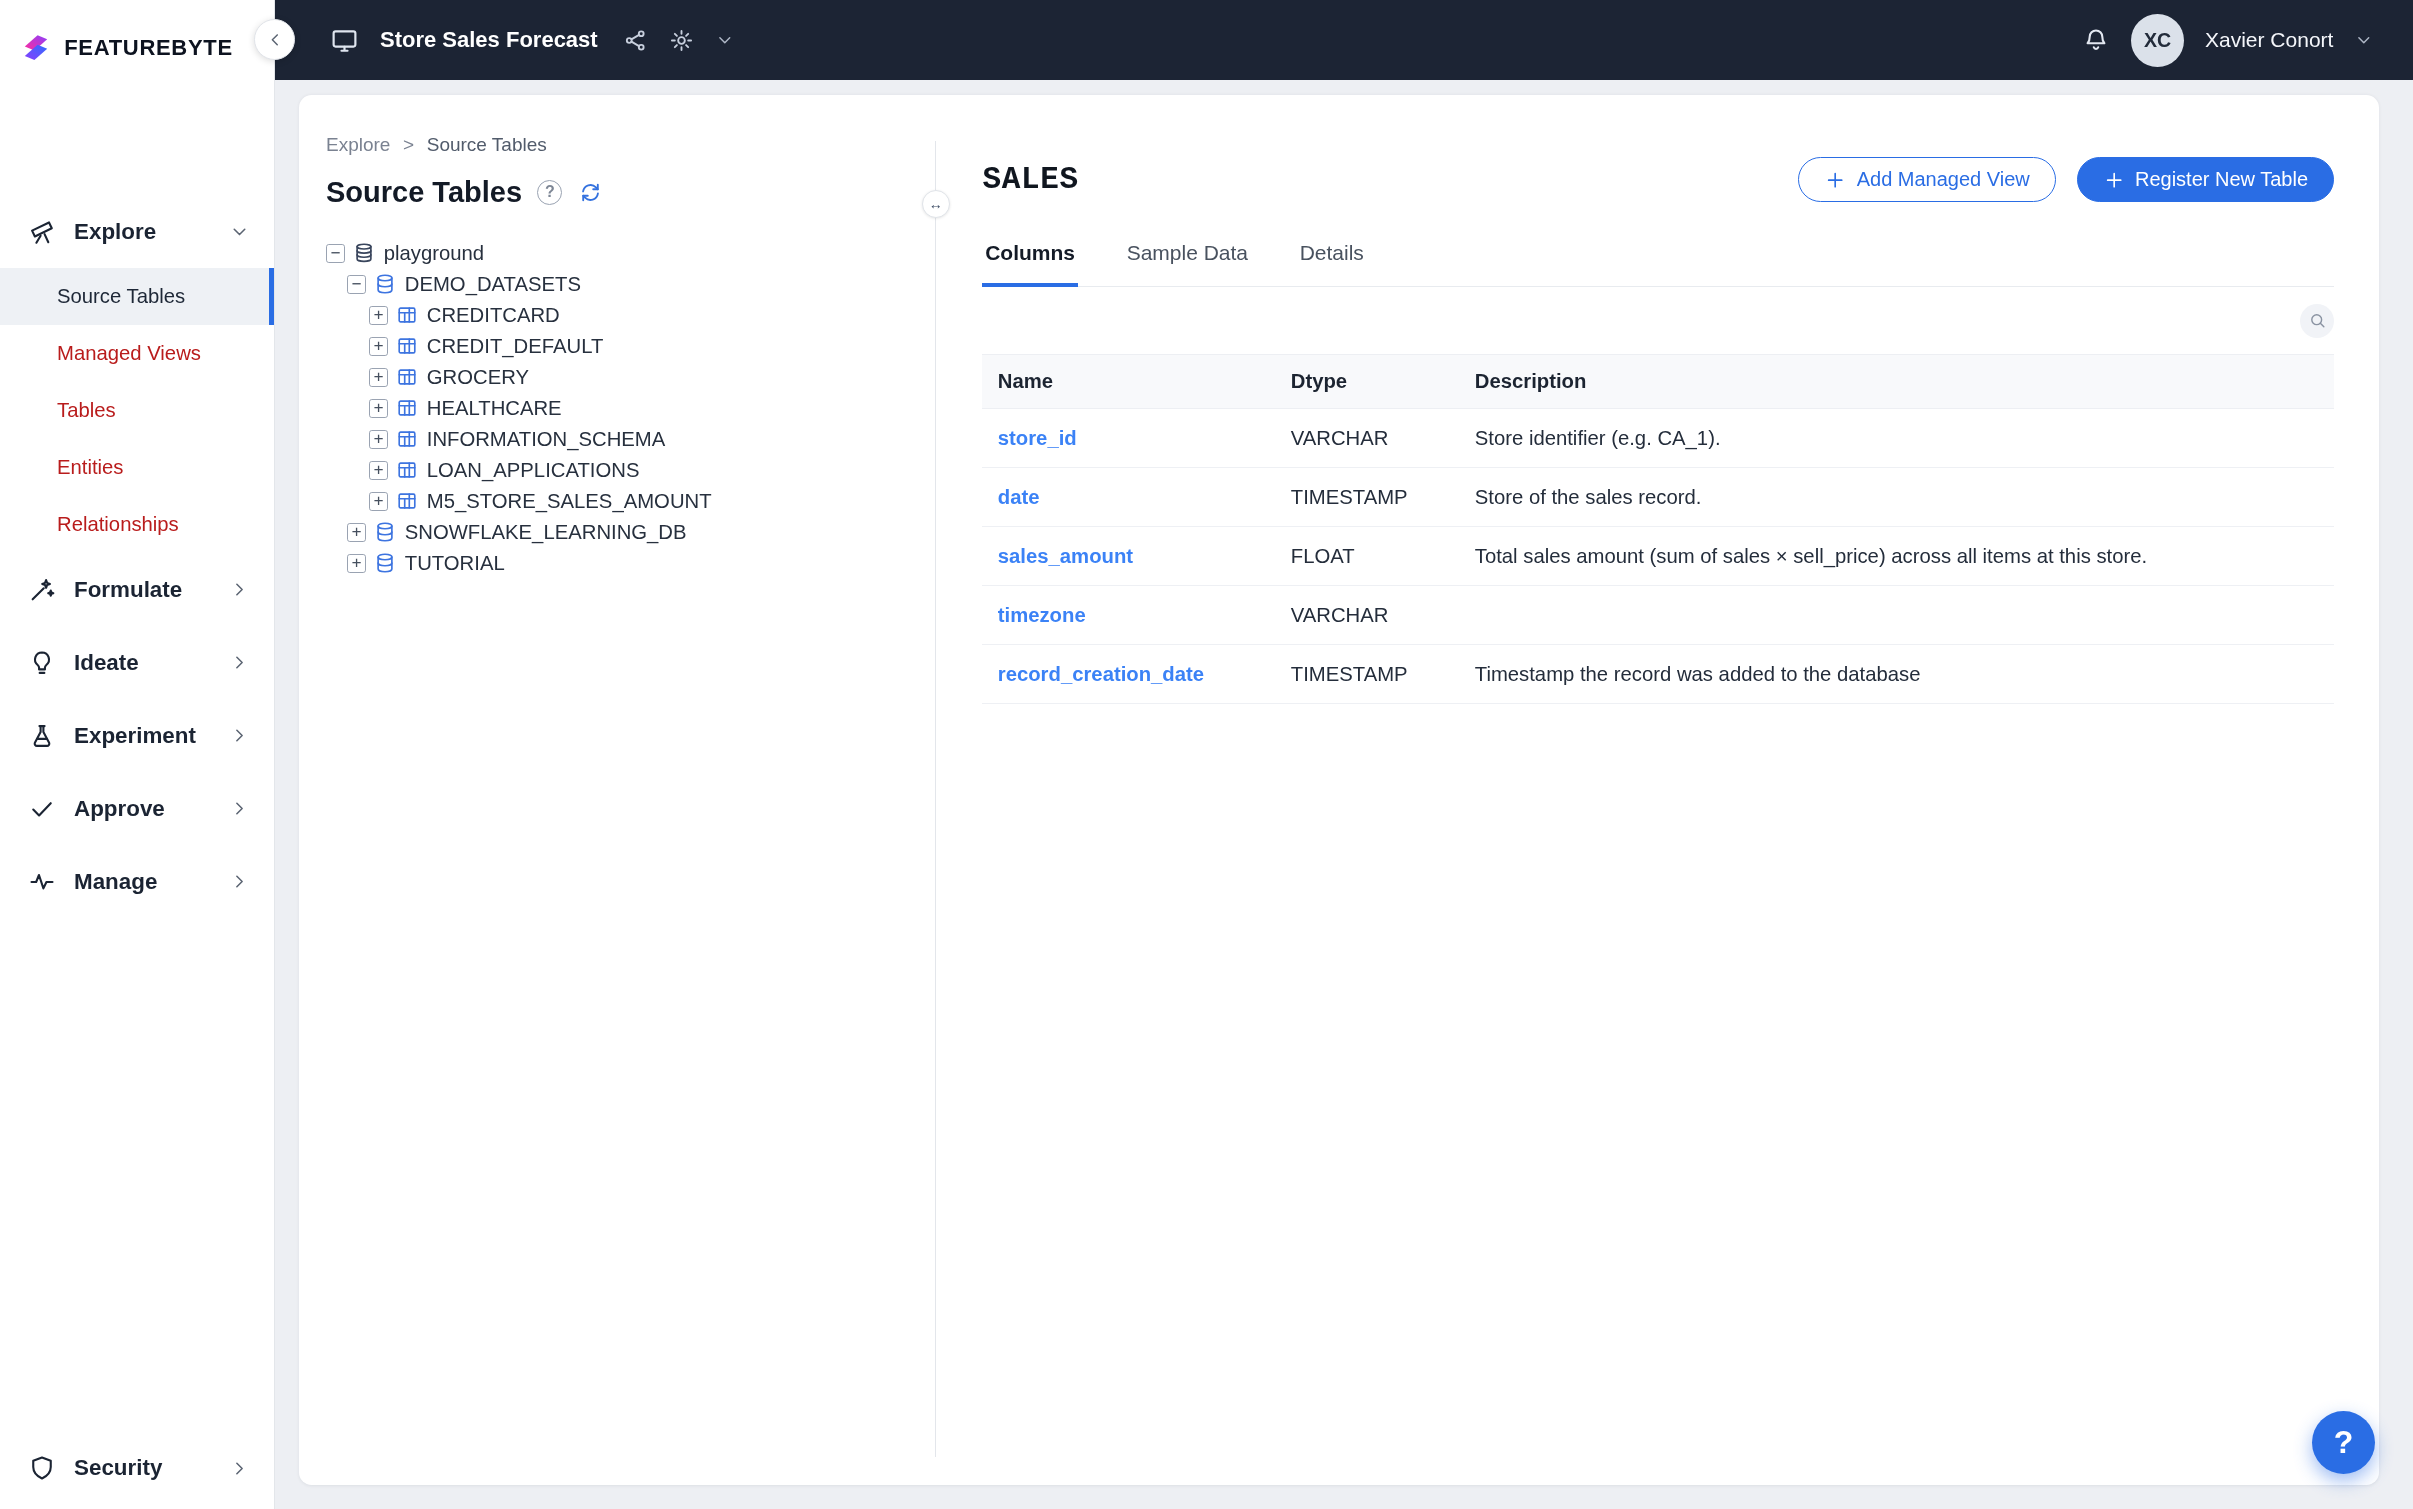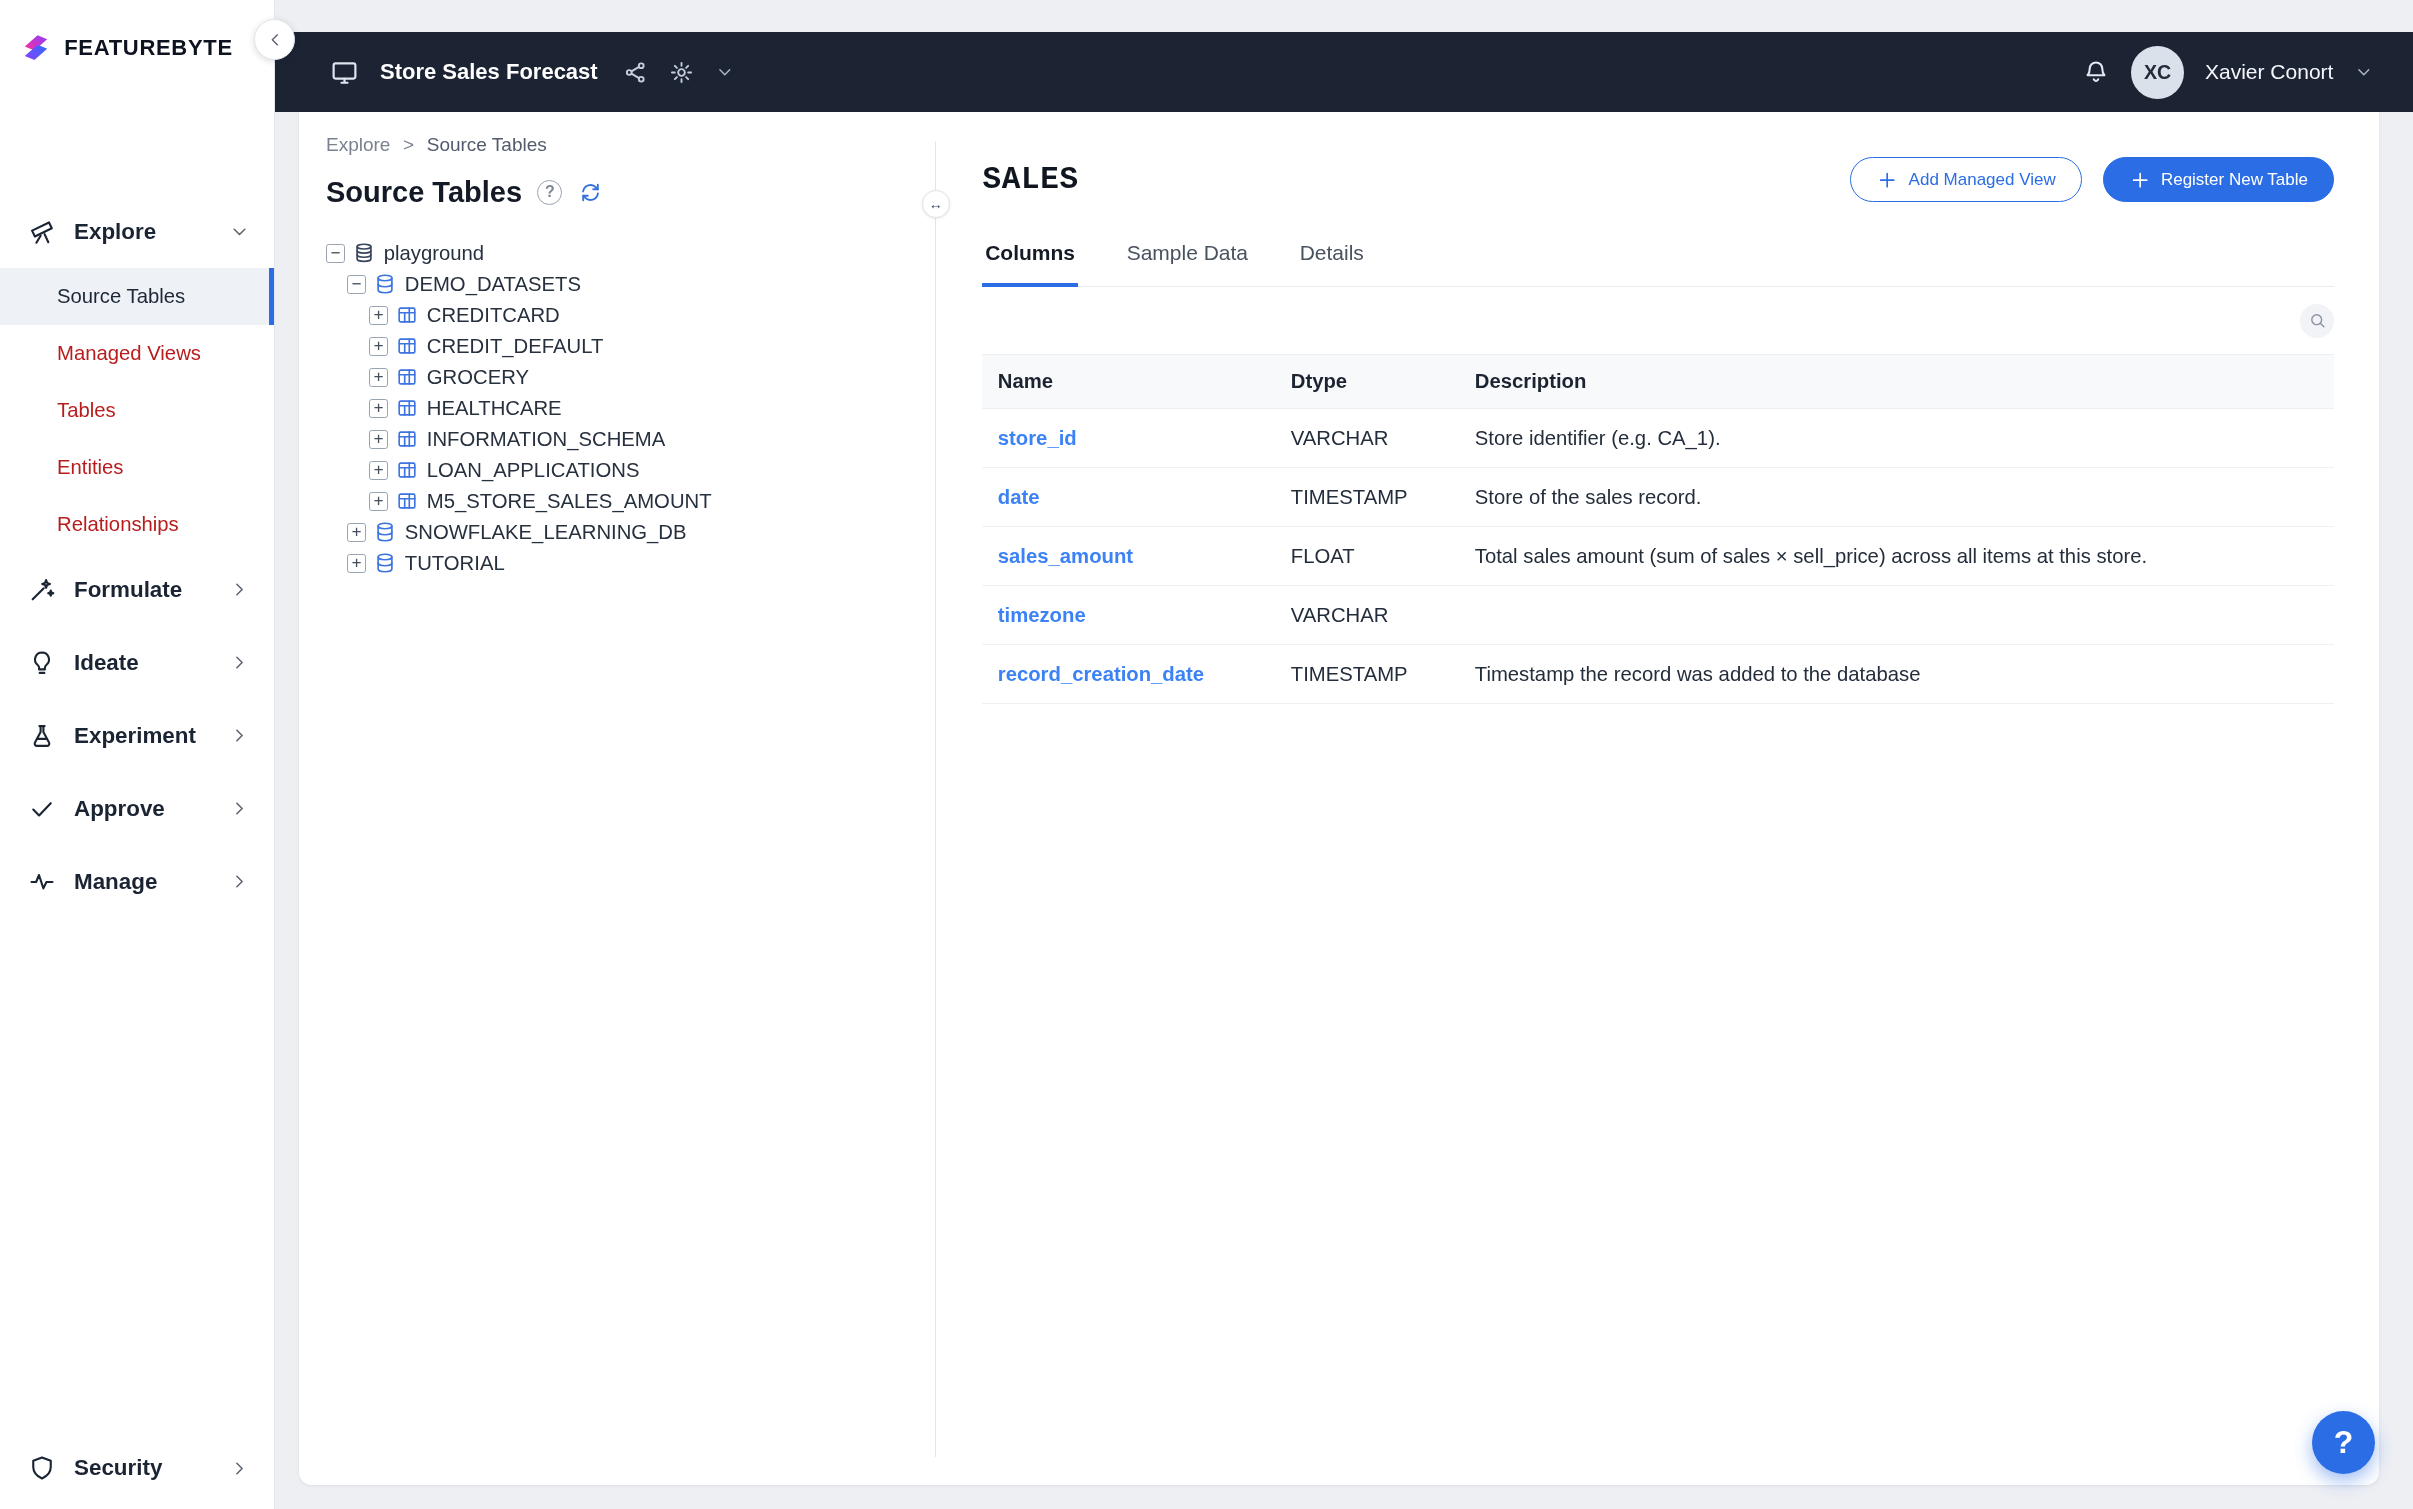--- a/index.html
+++ b/index.html
@@ -17,21 +17,20 @@
   }
   .ic { fill:none; stroke:currentColor; stroke-width:1.8; stroke-linecap:round; stroke-linejoin:round; display:block; }
 
   
   .topbar{
     position:absolute; left:275px; top:0; right:0; height:80px;
     background:var(--topbar);
     display:flex; align-items:center;
     padding:0 39px 0 55px;
     z-index:1;
-    margin-top:32px;
   }
   .tb-left{ display:flex; align-items:center; gap:21px; }
   .tb-monitor{ width:29px; height:29px; color:#dfe5ef; }
   .tb-title{ font-size:22px; font-weight:600; color:#ffffff; margin-right:4.2px; }
   .tb-icon{ width:25px; height:25px; color:#c7cfdd; cursor:pointer; }
   .tb-chev{ width:19.6px; height:19.6px; color:#aeb7c6; cursor:pointer; }
   .tb-right{ margin-left:auto; display:flex; align-items:center; gap:21px; }
   .tb-bell{ width:28px; height:28px; color:#e3e8f1; cursor:pointer; }
   .avatar{
     width:53px; height:53px; border-radius:50%;
@@ -135,21 +134,21 @@
   }
 
   
   .detail{ flex:1; min-width:0; padding:62px 45px 0 46px; }
   .detail-header{ display:flex; align-items:center; justify-content:space-between; }
   .detail-title{ font-size:31px; font-weight:700; letter-spacing:0.7px; color:#10161f;font-family:Liberation Mono, monospace; }
   .actions{ display:flex; gap:21px; }
   .btn{
     height:45px; border-radius:25px;
     display:flex; align-items:center; gap:9.8px;
-    font-size:17px; font-weight:500; padding:9px 25px; cursor:pointer;
+    font-size:20px; font-weight:500; padding:9px 25px; cursor:pointer;
     font-family:"Liberation Sans", sans-serif;
     justify-content:space-between;
   }
   .btn .ic{ width:22.4px; height:22.4px; }
   .btn-outline{ border:1.4px solid var(--accent); color:var(--accent); background:#fff; }
   .btn-solid{ background:var(--accent); color:#fff; border:1.4px solid var(--accent); }
 
   .tabs{ margin-top:32px; display:flex; gap:46px; border-bottom:1.4px solid #e8ebef; }
   .tab{ padding:7px 2.8px 18px; font-size:21px; color:#49525f; cursor:pointer; }
   .tab.active{ color:#141b27; font-weight:700; border-bottom:4.9px solid var(--accent); margin-bottom:-1.4px; }

